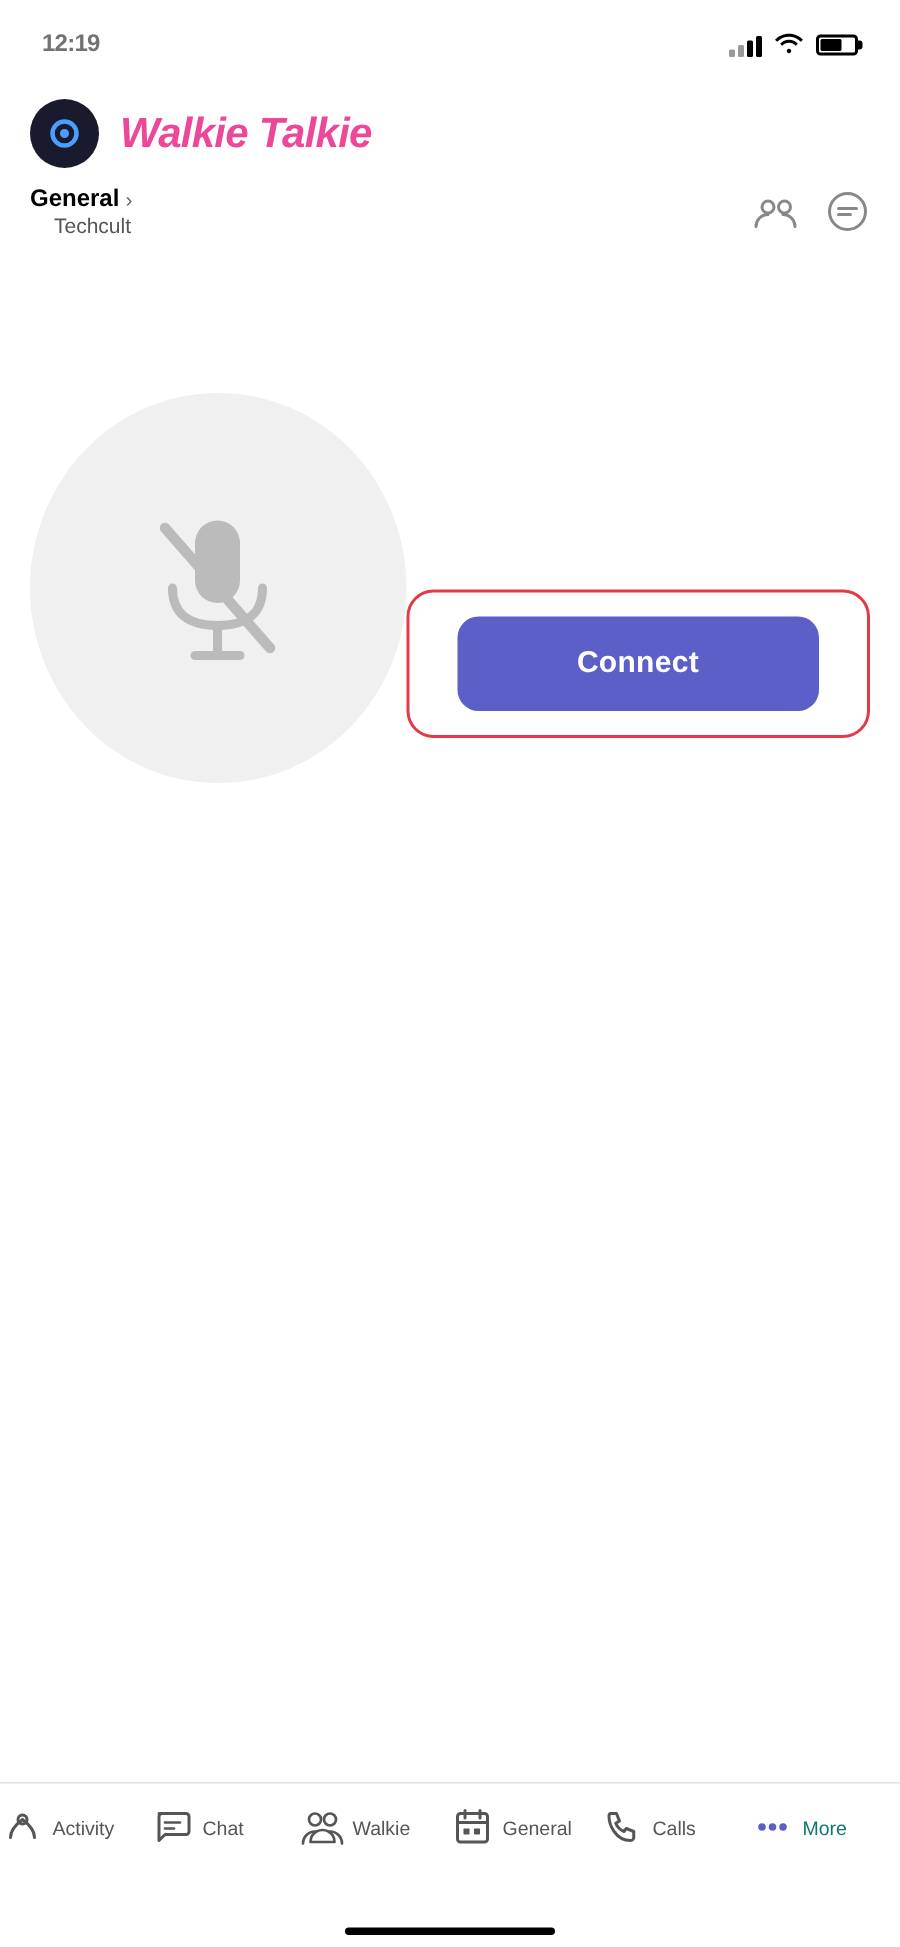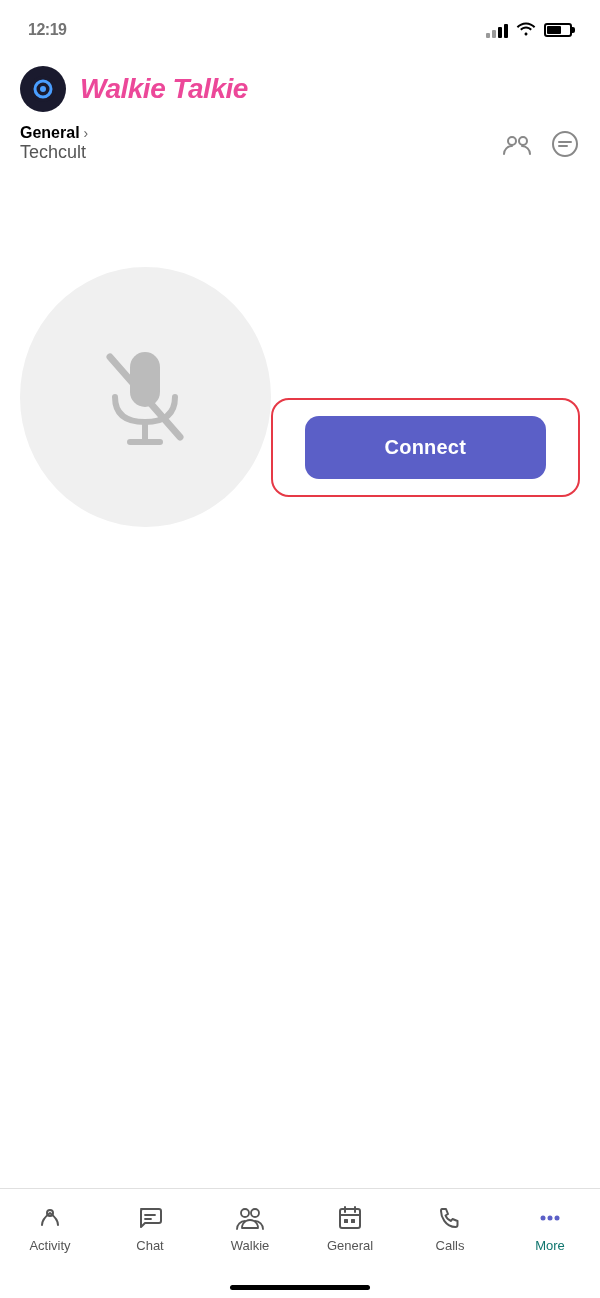--- a/index.html
+++ b/index.html
@@ -122,22 +122,23 @@
       display: flex;
       align-items: center;
       gap: 4px;
     }
     .channel-chevron {
       font-size: 14px;
       color: #666;
       font-weight: 400;
     }
     .channel-sub {
-      font-size: 18px;
+      font-size: 14px;
       color: #555;
+      margin-left: 16px;
     }
     .channel-actions {
       display: flex;
       gap: 18px;
       align-items: center;
     }
     .action-icon {
       width: 30px;
       height: 30px;
       display: flex;
@@ -208,21 +209,20 @@
       height: 110px;
       background: #fff;
       border-top: 1px solid #e0e0e0;
       display: flex;
       align-items: flex-start;
       padding-top: 10px;
     }
     .nav-item {
       flex: 1;
       display: flex;
-      flex-direction: column;
       align-items: center;
       gap: 5px;
       cursor: pointer;
       padding-top: 4px;
     }
     .nav-icon {
       width: 30px;
       height: 30px;
       display: flex;
       align-items: center;

